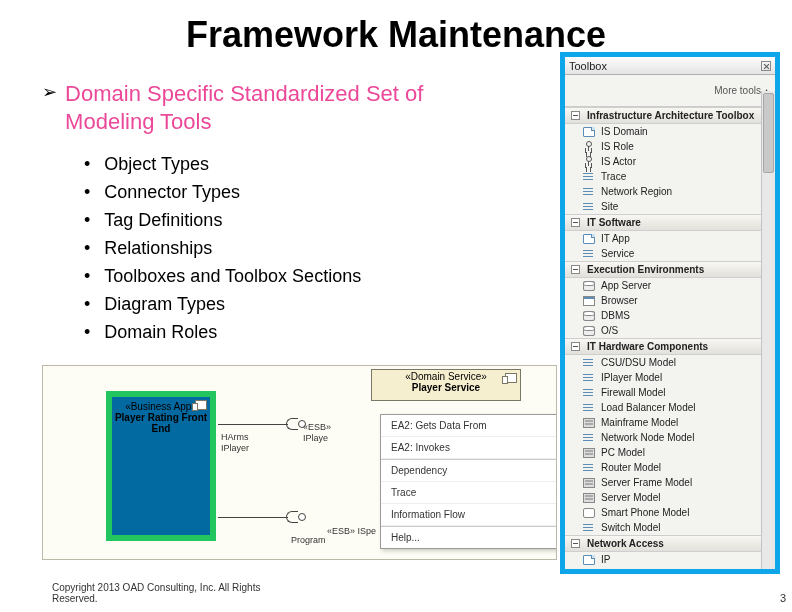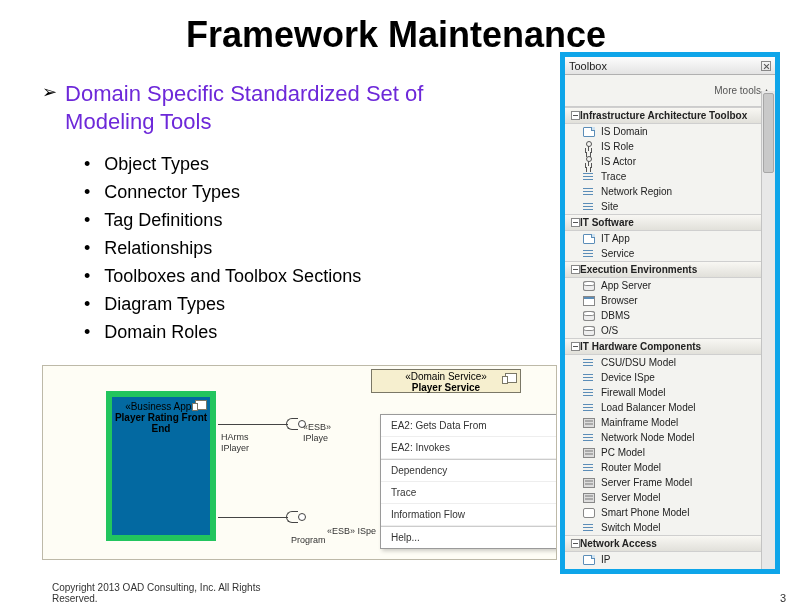--- a/index.html
+++ b/index.html
@@ -25,21 +25,21 @@
     width: 470px;
   }
   .main-bullet .tri {
     font-size: 18px;
     line-height: 24px;
     color: #000;
   }
   .main-bullet .txt {
     font-size: 22px;
     line-height: 28px;
-    color: #6d28d9;
+    color: #ec4899;
   }
   .sub-list {
     margin: 14px 0 0 84px;
     list-style: none;
   }
   .sub-list li {
     display: flex;
     align-items: center;
     gap: 14px;
     font-size: 18px;
@@ -84,21 +84,21 @@
     border: 1px solid #7a7766;
     background: #fff;
   }
   .box-app1 .corner::before, .box-domain .corner::before {
     content:''; position:absolute; left:-4px; top:2px;
     width:4px; height:6px; border:1px solid #7a7766; background:#fff;
   }
   .box-domain {
     position: absolute;
     left: 328px; top: 3px;
-    width: 150px; height: 24px;
+    width: 150px; height: 32px;
     background: #f6efcf;
     border: 1px solid #7a7766;
     font-size: 10px;
     text-align: center;
     padding-top: 1px;
     color: #000;
   }
   .box-other {
     position: absolute;
     left: 450px; top: 100px;
@@ -172,21 +172,21 @@
     background:#c9c9c9; border:1px solid #a7a7a7; border-radius:2px;
   }
   .toolbox .content { padding-right:14px; }
   .toolbox .section-hdr {
     background: linear-gradient(#f8f7f3,#e1e0da);
     border-top:1px solid #cfcfcf;
     border-bottom:1px solid #cfcfcf;
     padding:2px 6px;
     font-weight:bold;
     font-size:10px;
-    display:flex; align-items:center; gap:0;
+    display:flex; align-items:center; gap:7px;
   }
   .toolbox .section-hdr .minus {
     width:9px; height:9px; border:1px solid #888; position:relative; background:#fff;
   }
   .toolbox .section-hdr .minus::before {
     content:''; position:absolute; left:1px; top:3px; width:5px; height:1px; background:#555;
   }
   .toolbox .item-row {
     display:flex; align-items:center; gap:6px;
     padding: 2px 8px 2px 18px;
@@ -378,21 +378,21 @@
       <div class="section-hdr">
         <span class="minus"></span>
         <span>IT Hardware Components</span>
       </div>
       <div class="item-row">
         <span class="icon icon-bars"></span>
         <span>CSU/DSU Model</span>
       </div>
       <div class="item-row">
         <span class="icon icon-bars"></span>
-        <span>Device ISpe</span>
+        <span>IPlayer Model</span>
       </div>
       <div class="item-row">
         <span class="icon icon-bars"></span>
         <span>Firewall Model</span>
       </div>
       <div class="item-row">
         <span class="icon icon-bars"></span>
         <span>Load Balancer Model</span>
       </div>
       <div class="item-row">

